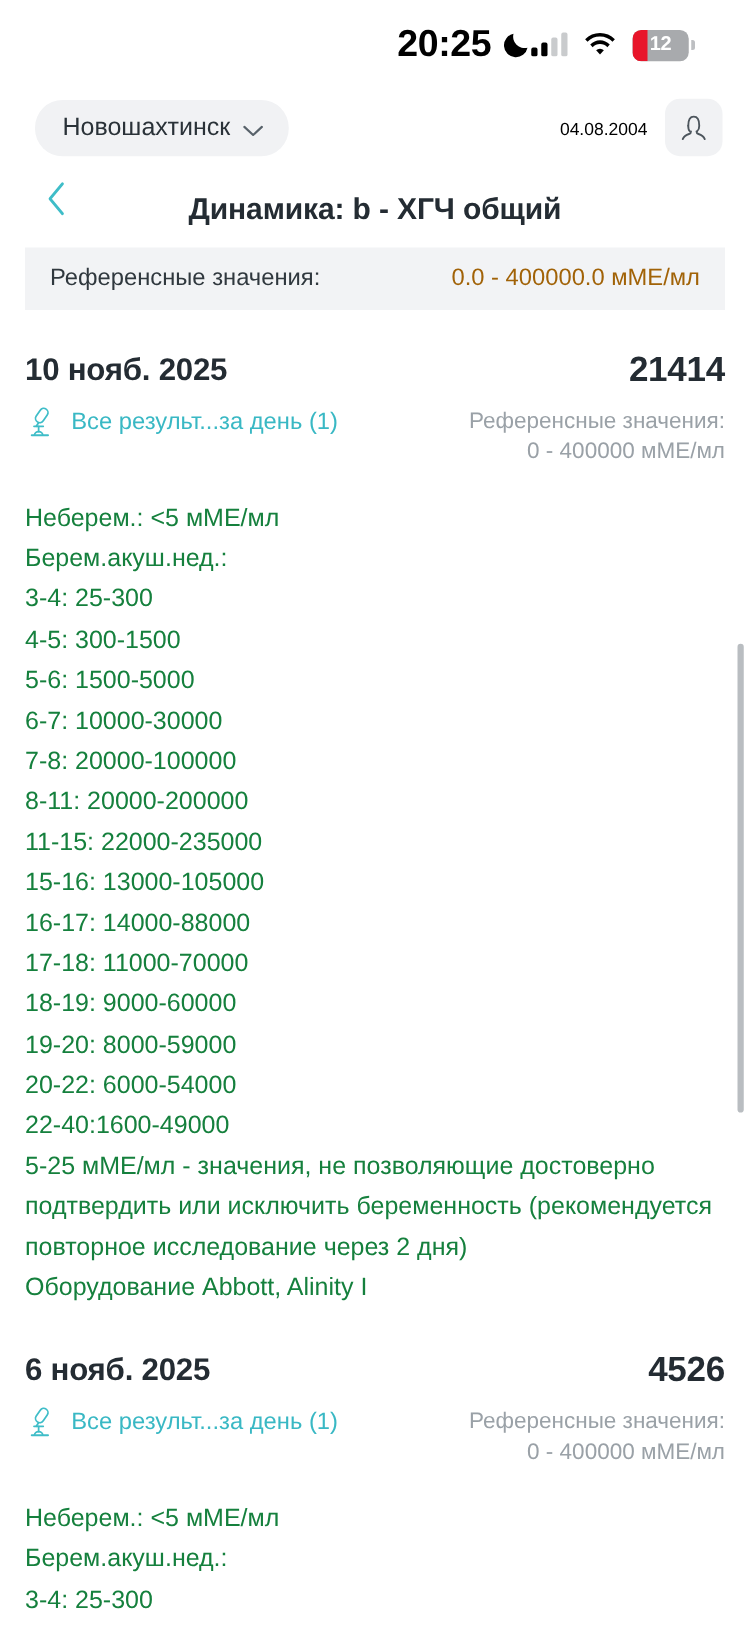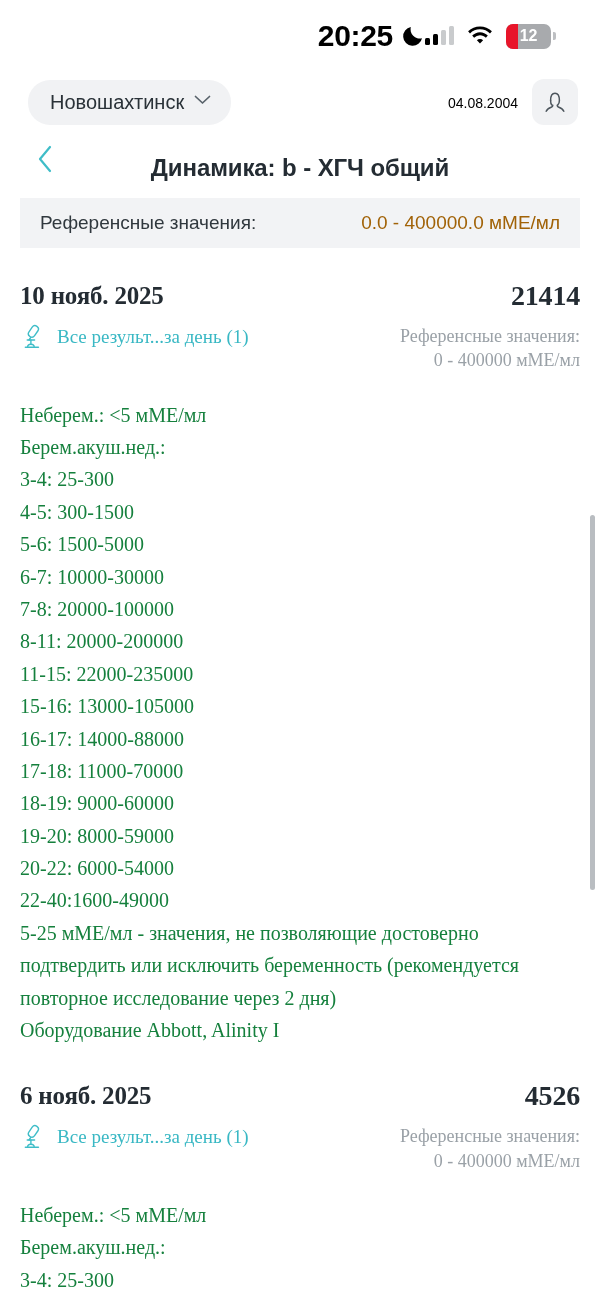--- a/index.html
+++ b/index.html
@@ -44,21 +44,21 @@
     position:absolute; right:0; top:8.5px; width:3px; height:8px;
     background:#bdbfc2; border-radius:0 2px 2px 0;
   }
 
   
   .appbar {
     height:60px; display:flex; align-items:center;
     justify-content:space-between; padding:0 22px 0 28px;
   }
   .city-pill {
-    display:inline-flex; align-items:flex-start; gap:10px;
+    display:inline-flex; align-items:center; gap:10px;
     background:#f1f2f4; border-radius:22px;
     padding:11px 20px 11px 22px;
   }
   .city-name { font-size:20px; color:#2a3238; }
   .chev-down { width:17px; height:10px; display:block; }
   .patient-wrap { display:flex; align-items:center; gap:14px; }
   .patient-text { text-align:right; line-height:1.18; }
   .patient-name { font-size:21px; color:#2a3238; white-space:nowrap; }
   .patient-dob { font-size:14px; color:#000000; margin-top:2px; }
   .avatar-btn {
@@ -83,21 +83,21 @@
   .refbar {
     margin:12px 20px 0 20px; background:#f2f3f5;
     height:50px; display:flex; align-items:center;
     justify-content:space-between; padding:0 20px;
   }
   .refbar-label { font-size:19px; color:#30383e; }
   .refbar-value { font-size:19px; color:#a16207; }
 
   
   .results { padding:0 20px; }
-  .result { padding-top:34px;font-family:Liberation Serif, serif; }
+  .result { padding-top:34px; }
   .result:first-child { padding-top:32px; }
   .res-top { display:flex; justify-content:space-between; align-items:flex-start; }
   .res-left { padding-top:2px; }
   .res-date { font-size:25px; font-weight:700; color:#242c33; letter-spacing:-0.2px; }
   .res-link {
     display:flex; align-items:center; gap:11px; margin-top:14px;
   }
   .micro-icon { width:26px; height:26px; display:block; flex:0 0 auto; }
   .res-link-text { font-size:19px; color:#39b8c4; }
   .res-right { text-align:right; }

